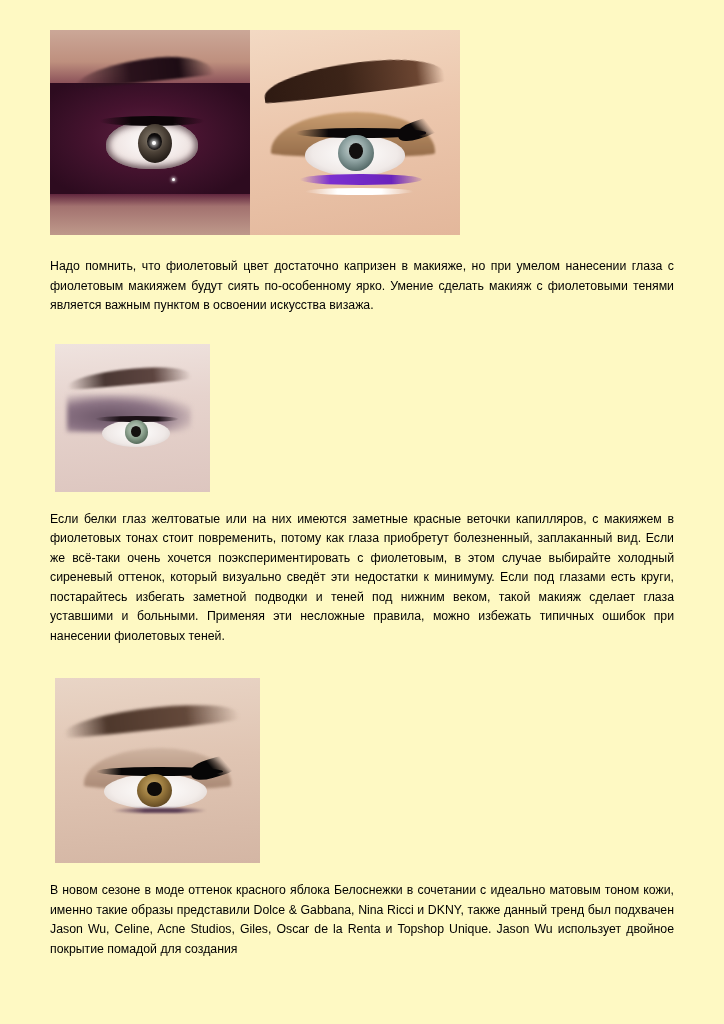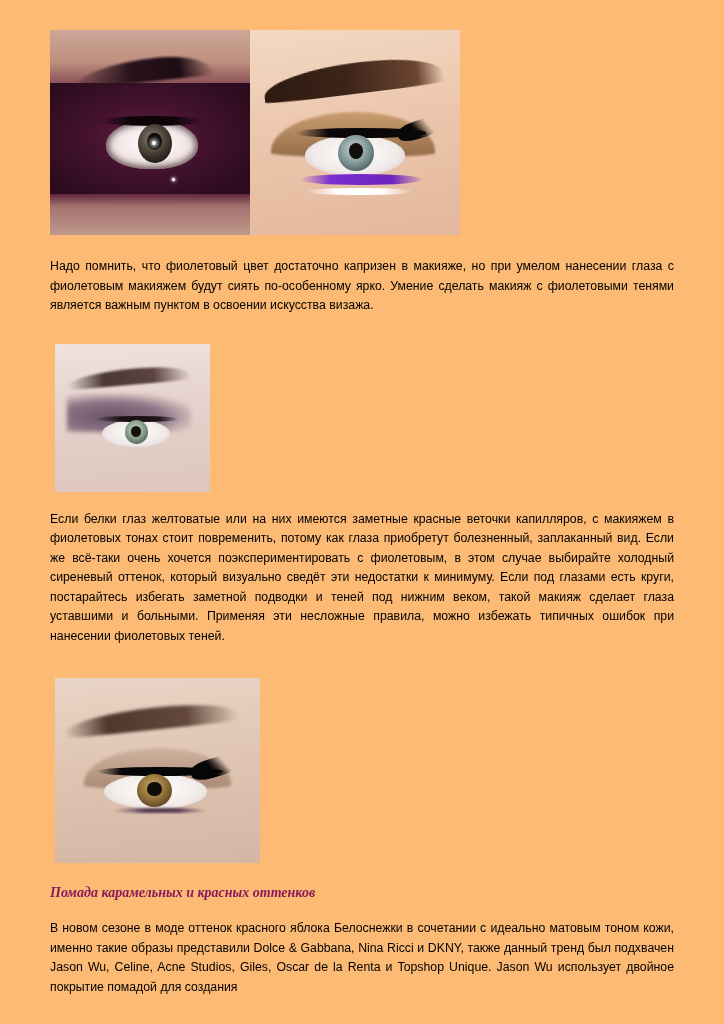--- a/index.html
+++ b/index.html
@@ -11,21 +11,21 @@
     width: 724px;
     height: 1024px;
     font-family: "Liberation Sans", sans-serif;
     color: #000000;
     overflow: hidden;
   }
   .page {
     position: relative;
     width: 724px;
     height: 1024px;
-    background: #fdba74;
+    background: #fef9c3;
     box-sizing: border-box;
     padding: 30px 50px 0 50px;
   }
   .figure-row {
     display: flex;
     gap: 0;
   }
   .fig {
     position: relative;
     overflow: hidden;
@@ -310,17 +310,16 @@
       <div class="lid"></div>
       <div class="eyeball"></div>
       <div class="liner-top"></div>
       <div class="wing"></div>
       <div class="iris"></div>
       <div class="pupil"></div>
       <div class="lower"></div>
     </div>
   </div>
 
-  <h3 class="section-head">Помада карамельных и красных оттенков</h3>
 
   <p class="body-text">В новом сезоне в моде оттенок красного яблока Белоснежки в сочетании с идеально матовым тоном кожи, именно такие образы представили Dolce &amp; Gabbana, Nina Ricci и DKNY, также данный тренд был подхвачен Jason Wu, Celine, Acne Studios, Giles, Oscar de la Renta и Topshop Unique. Jason Wu использует двойное покрытие помадой для создания</p>
 
 </div>
 
 </body></html>

